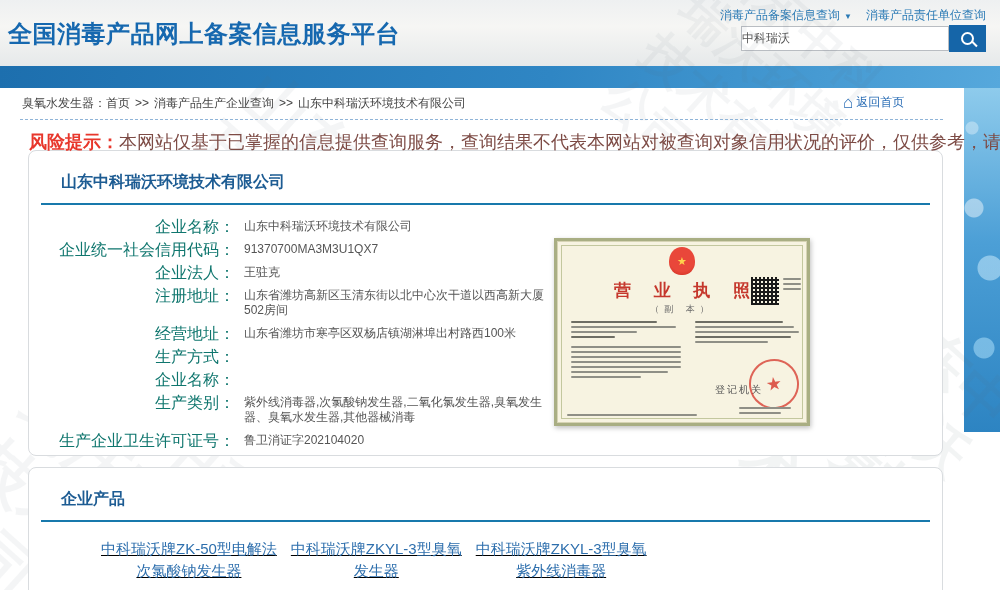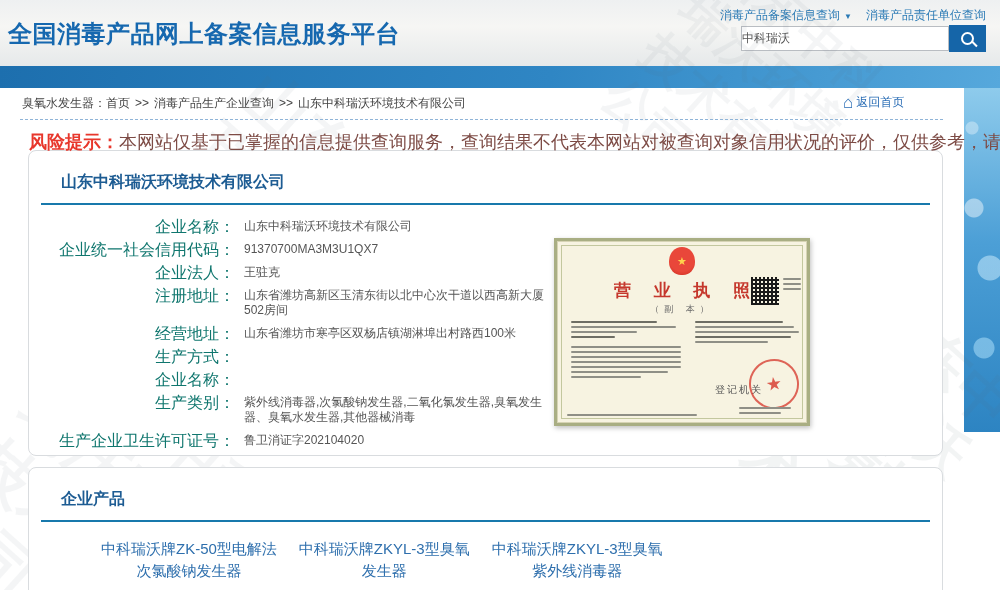--- a/index.html
+++ b/index.html
@@ -93,21 +93,21 @@
   .lic-left { position:absolute; left:14px; top:80px; width:110px; }
   .lic-right { position:absolute; left:138px; top:80px; width:104px; }
   .lic-issuer { position:absolute; right:44px; bottom:26px; font-size:10px; color:#555; letter-spacing:2px; }
   .lic-seal { position:absolute; right:8px; bottom:14px; width:50px; height:50px; border:2px solid rgba(214,52,40,.75);
     border-radius:50%; display:flex; align-items:center; justify-content:center;
     color:rgba(214,52,40,.8); font-size:18px; transform:rotate(-8deg); }
   .lic-date { position:absolute; right:16px; bottom:6px; width:52px; }
   .lic-foot { position:absolute; left:10px; bottom:4px; width:130px; }
 
   
-  .products { display:flex; margin:16px 0 0 72px; gap:22px; }
+  .products { display:flex; margin:16px 0 0 72px; gap:14px;text-decoration:underline; }
   .product { font-size:15px; color:#2e6fad; text-align:center; line-height:22px; cursor:pointer; }
 </style>
 </head>
 <body>
 
 <div class="stage">
 
   <div class="wm wm1">山东中科瑞沃环境技术有限公司</div>
   <div class="wm wm2">山东中科瑞沃环境技术有限公司</div>
   <div class="wm wm3">山东中科瑞沃环境技术有限公司</div>

